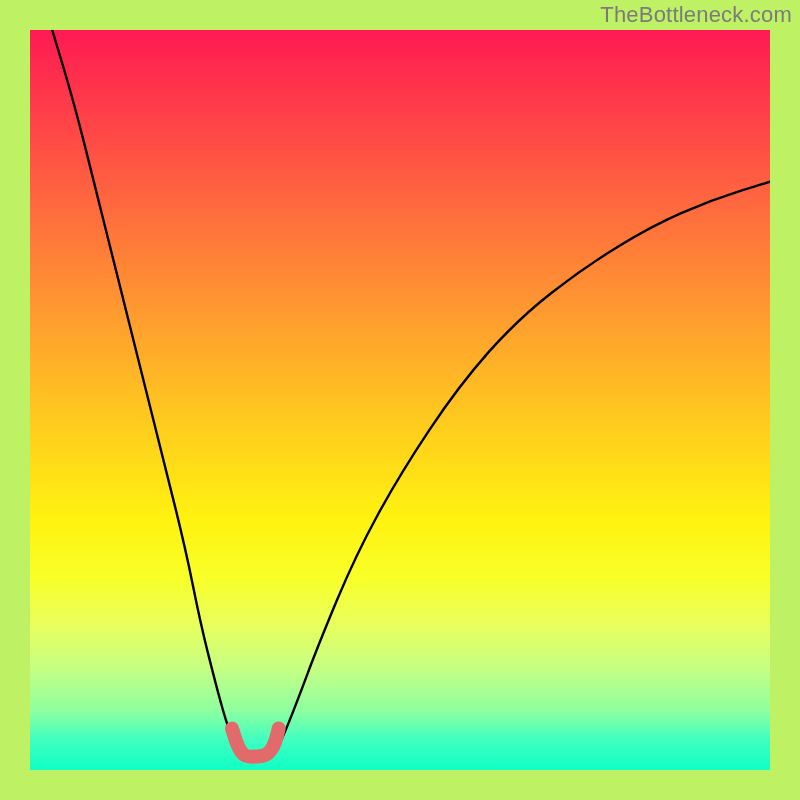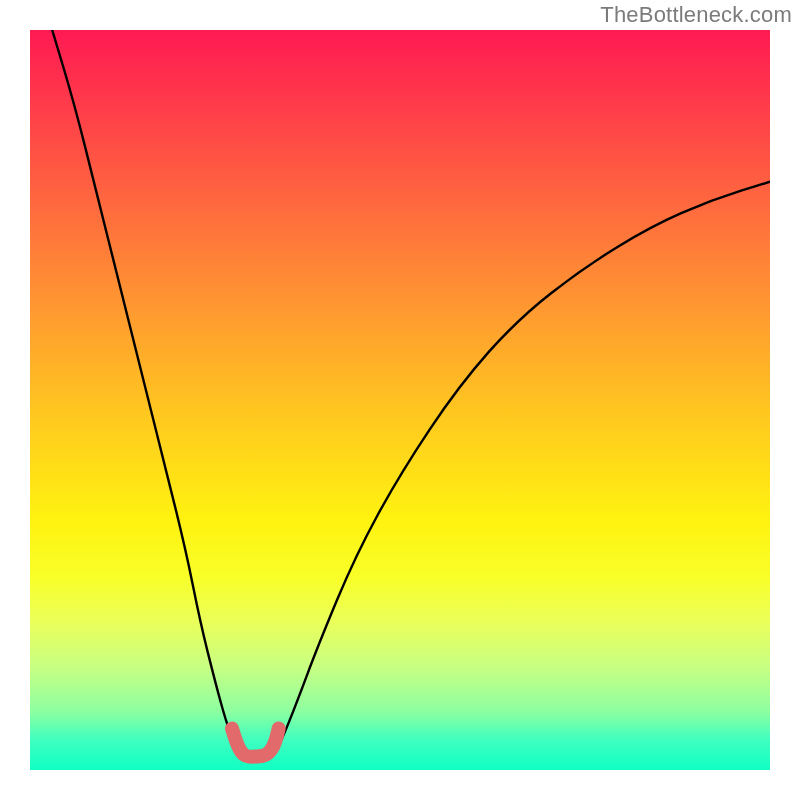--- a/index.html
+++ b/index.html
@@ -9,21 +9,21 @@
     height: 800px;
     background: #000;
     overflow: hidden;
   }
   .frame {
     position: absolute;
     left: 0;
     top: 0;
     width: 800px;
     height: 800px;
-    background: #ffffff;
+    background: #bef264;
   }
   .plot {
     position: absolute;
     left: 30px;
     top: 30px;
     width: 740px;
     height: 740px;
     background: linear-gradient(
       to bottom,
       #ff1a52 0%,

